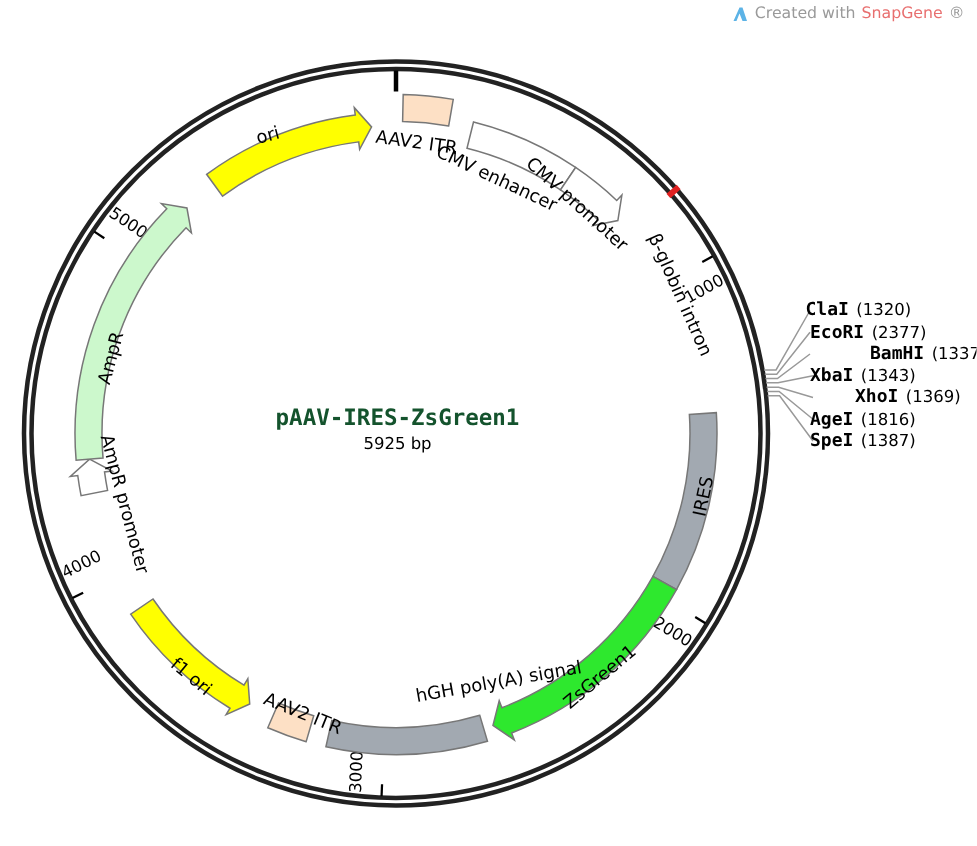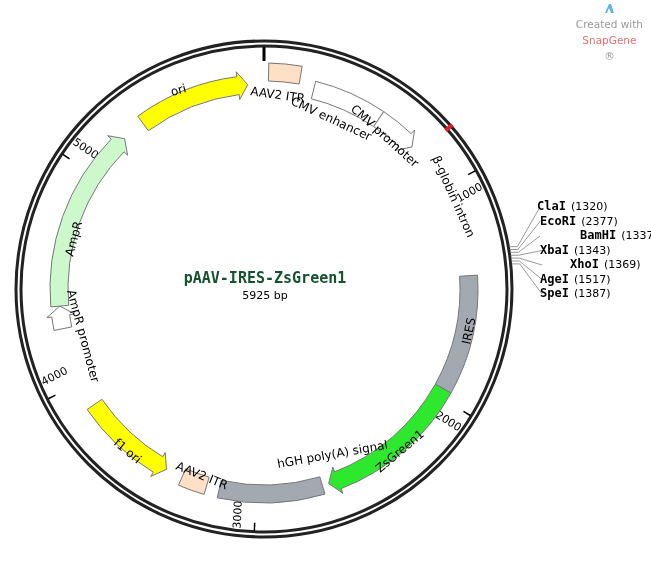--- a/index.html
+++ b/index.html
@@ -1,18 +1,18 @@
 <!DOCTYPE html>
 <html><head>
 <meta charset="utf-8">
 <style>
   html,body{margin:0;padding:0;background:#fff;}
   body{width:651px;height:564px;position:relative;overflow:hidden;font-family:"DejaVu Sans",sans-serif;}
   #map{position:absolute;left:0;top:0;}
-  .watermark{position:absolute;right:8px;top:3px;font-size:10.5px;color:#9a9a9a;display:flex;align-items:center;gap:4px;font-family:"DejaVu Sans",sans-serif;flex-direction:column;}
+  .watermark{position:absolute;right:8px;top:3px;font-size:10.5px;color:#9a9a9a;display:flex;align-items:center;gap:4px;font-family:"DejaVu Sans",sans-serif;}
   .watermark .brand{color:#e86f6f;}
   .title{position:absolute;left:0;width:530px;text-align:center;top:269px;font-family:"DejaVu Sans Mono",monospace;font-weight:bold;font-size:15px;color:#14532d;}
   .size{position:absolute;left:0;width:530px;text-align:center;top:289px;font-size:11px;color:#000;}
   .site{position:absolute;font-size:11px;color:#000;white-space:nowrap;}
   .site b{font-family:"DejaVu Sans Mono",monospace;font-weight:bold;font-size:12px;}
   .site span.pos{margin-left:5px;}
 </style>
 </head>
 <body>
 
@@ -74,15 +74,15 @@
 
 <div class="title">pAAV-IRES-ZsGreen1</div>
 <div class="size">5925 bp</div>
 
 <div id="sites">
     <div class="site" style="left: 537px; top: 199px;"><b>ClaI</b><span class="pos">(1320)</span></div>
     <div class="site" style="left: 540px; top: 213.5px;"><b>EcoRI</b><span class="pos">(2377)</span></div>
     <div class="site" style="left: 540px; top: 228px; margin-left: 40px;"><b>BamHI</b><span class="pos">(1337)</span></div>
     <div class="site" style="left: 540px; top: 242.5px;"><b>XbaI</b><span class="pos">(1343)</span></div>
     <div class="site" style="left: 540px; top: 257px; margin-left: 30px;"><b>XhoI</b><span class="pos">(1369)</span></div>
-    <div class="site" style="left: 540px; top: 271.5px;"><b>AgeI</b><span class="pos">(1517)</span></div>
+    <div class="site" style="left: 540px; top: 271.5px;"><b>AgeI</b><span class="pos">(1816)</span></div>
     <div class="site" style="left: 540px; top: 286px;"><b>SpeI</b><span class="pos">(1387)</span></div>
   </div>
 
 </body></html>

